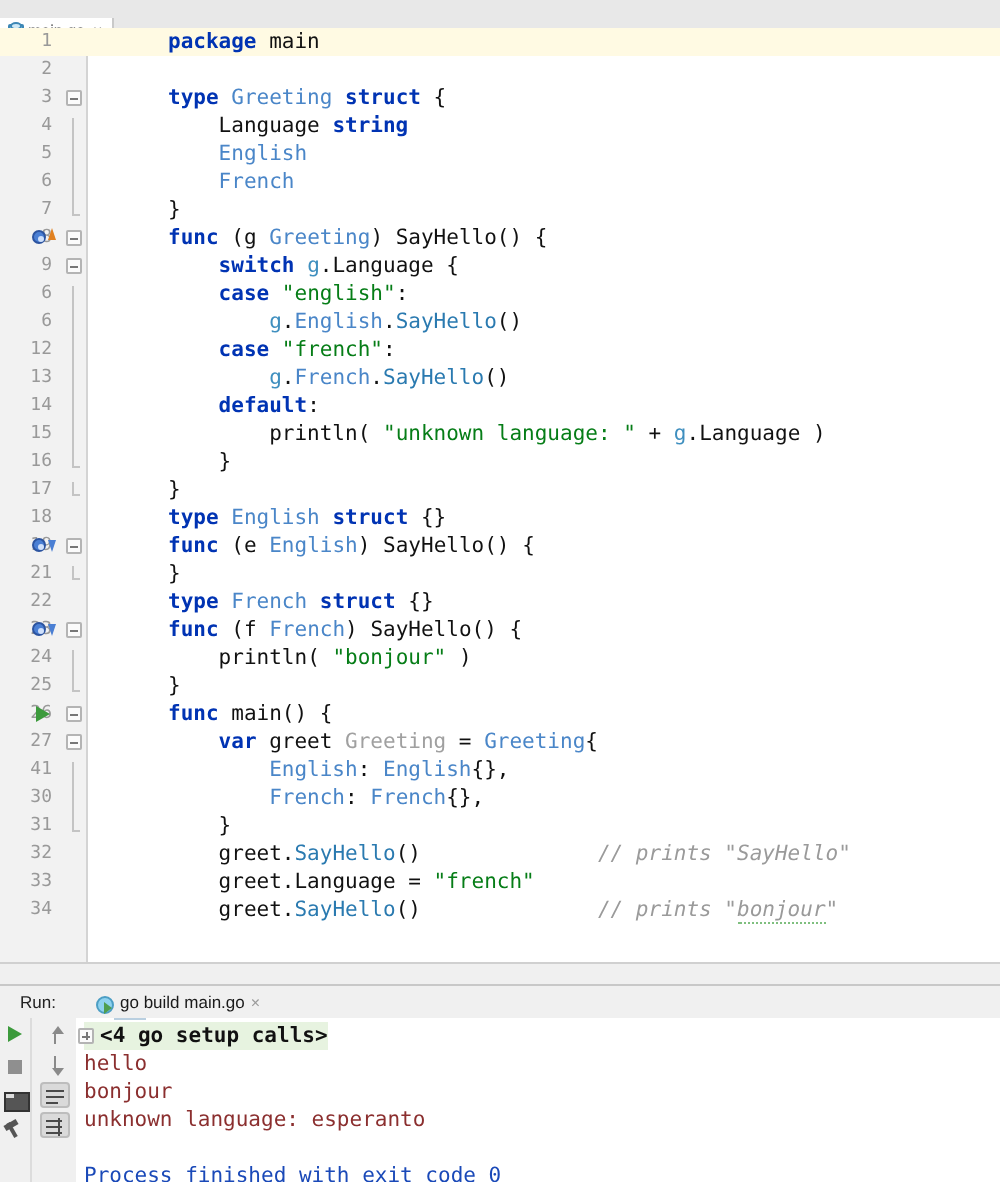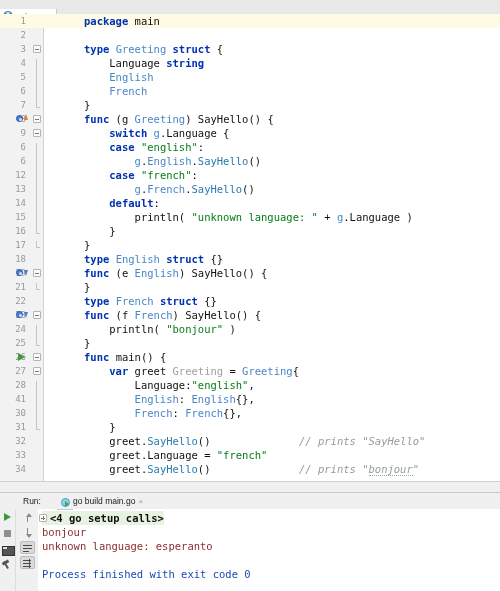--- a/index.html
+++ b/index.html
@@ -124,21 +124,21 @@
 
   
   .runpanel {
     position:absolute; left:0; top:493px; width:500px; height:98px;
     background:#f0f0f0;
   }
   .run-header {
     position:absolute; left:0; top:0; width:500px; height:16px;
     display:flex; align-items:center; font-size:8.5px; color:#222;
   }
-  .run-label { margin-left:23px; width:26px; }
+  .run-label { margin-left:10px; width:26px; }
   .run-tab {
     display:flex; align-items:center; gap:3px; margin-left:8px;
     padding:1px 4px; background:#f0f0f0;
     font-size:8.5px; color:#1a1a1a; white-space:nowrap;justify-content:flex-end;
   }
   .run-tab .gicon { position:relative; width:9px; height:9px; flex:0 0 auto; }
   .run-tab .gicon::before{
     content:""; position:absolute; left:0; top:1px; width:7px; height:7px;
     border-radius:50%; background:#8fd2ef; border:1px solid #4c9ec4;
   }
@@ -286,21 +286,20 @@
         <div class="row"><span class="ln">17</span><span class="fold"><span class="fold-end"></span></span><span class="code">}</span></div>
         <div class="row"><span class="ln">18</span><span class="code"><span class="kw">type</span> <span class="typ">English</span> <span class="kw">struct</span> {}</span></div>
         <div class="row"><span class="ln">19</span><span class="gmark"><span class="m-impl down"><span class="circ"></span><span class="arr"></span></span></span><span class="fold"><span class="fold-box"></span></span><span class="code"><span class="kw">func</span> (<span class="pl">e</span> <span class="typ">English</span>) <span class="pl">SayHello</span>() {</span></div>
         <div class="row"><span class="ln">21</span><span class="fold"><span class="fold-end"></span></span><span class="code">}</span></div>
         <div class="row"><span class="ln">22</span><span class="code"><span class="kw">type</span> <span class="typ">French</span> <span class="kw">struct</span> {}</span></div>
         <div class="row"><span class="ln">23</span><span class="gmark"><span class="m-impl down"><span class="circ"></span><span class="arr"></span></span></span><span class="fold"><span class="fold-box"></span></span><span class="code"><span class="kw">func</span> (<span class="pl">f</span> <span class="typ">French</span>) <span class="pl">SayHello</span>() {</span></div>
         <div class="row"><span class="ln">24</span><span class="fold"><span class="fold-line"></span></span><span class="code">    <span class="pl">println</span>( <span class="str">"bonjour"</span> )</span></div>
         <div class="row"><span class="ln">25</span><span class="fold"><span class="fold-end"></span></span><span class="code">}</span></div>
         <div class="row"><span class="ln">26</span><span class="gmark"><span class="m-run"></span></span><span class="fold"><span class="fold-box"></span></span><span class="code"><span class="kw">func</span> <span class="pl">main</span>() {</span></div>
         <div class="row"><span class="ln">27</span><span class="fold"><span class="fold-box"></span></span><span class="code">    <span class="kw">var</span> <span class="pl">greet</span> <span class="dim">Greeting</span> = <span class="typ">Greeting</span>{</span></div>
-        <div class="row"><span class="ln">28</span><span class="fold"><span class="fold-line"></span></span><span class="code">        <span class="pl">Language</span>:<span class="str">"english"</span>,</span></div>
         <div class="row"><span class="ln">41</span><span class="fold"><span class="fold-line"></span></span><span class="code">        <span class="typ">English</span>: <span class="typ">English</span>{},</span></div>
         <div class="row"><span class="ln">30</span><span class="fold"><span class="fold-line"></span></span><span class="code">        <span class="typ">French</span>: <span class="typ">French</span>{},</span></div>
         <div class="row"><span class="ln">31</span><span class="fold"><span class="fold-end"></span></span><span class="code">    }</span></div>
         <div class="row"><span class="ln">32</span><span class="code">    <span class="pl">greet</span>.<span class="fn">SayHello</span>()              <span class="cmt">// prints "SayHello"</span></span></div>
         <div class="row"><span class="ln">33</span><span class="code">    <span class="pl">greet</span>.<span class="pl">Language</span> = <span class="str">"french"</span></span></div>
         <div class="row"><span class="ln">34</span><span class="code">    <span class="pl">greet</span>.<span class="fn">SayHello</span>()              <span class="cmt">// prints "<span class="spell">bonjour</span>"</span></span></div>
       </div>
   </div>
 
   <div class="splitter"></div>
@@ -324,20 +323,21 @@
       </div>
       <div class="run-toolbar2">
         <div class="tb-btn icon-up"></div>
         <div class="tb-btn icon-down"></div>
         <div class="tb-toggle icon-wrap"></div>
         <div class="tb-toggle icon-filter"></div>
       </div>
       <div class="console" id="console">
         <div class="mini-sb"></div>
       <div class="cline"><span class="c-fold"></span><span class="c-setup">&lt;4 go setup calls&gt;</span></div>
+          <div class="cline"><span class="c-out">hello</span></div>
           <div class="cline"><span class="c-out">bonjour</span></div>
           <div class="cline"><span class="c-out">unknown language: esperanto</span></div>
           <div class="cline">&nbsp;</div>
           <div class="cline"><span class="c-sys">Process finished with exit code 0</span></div>
         </div>
     </div>
   </div>
 </div>
 
 </body></html>

